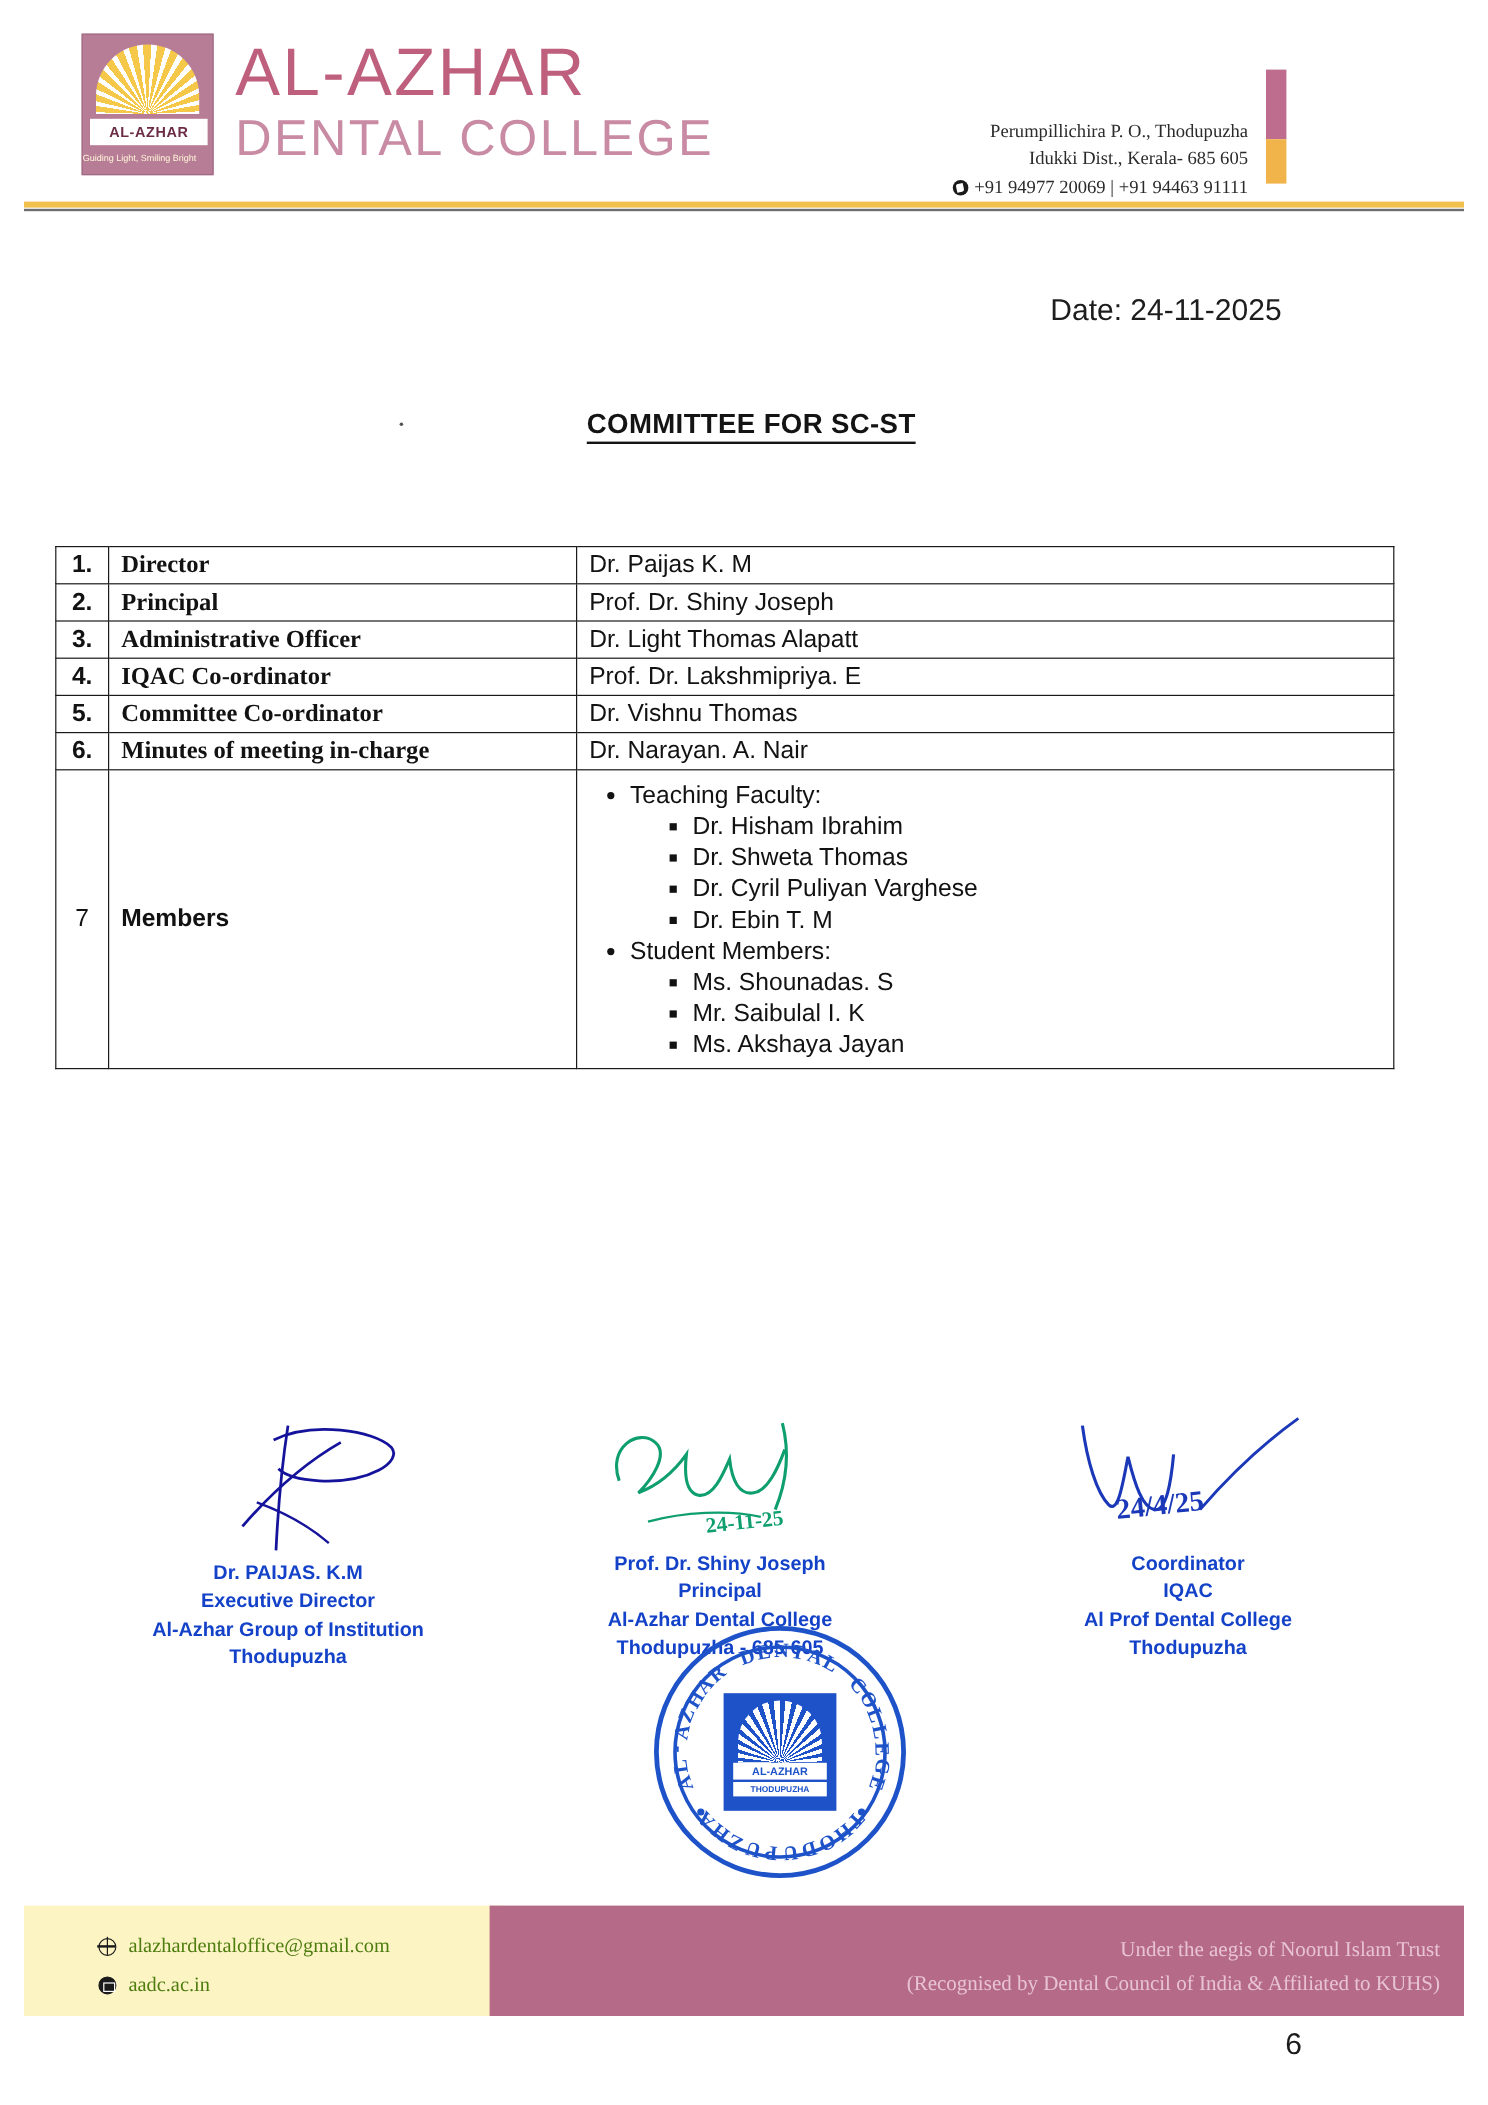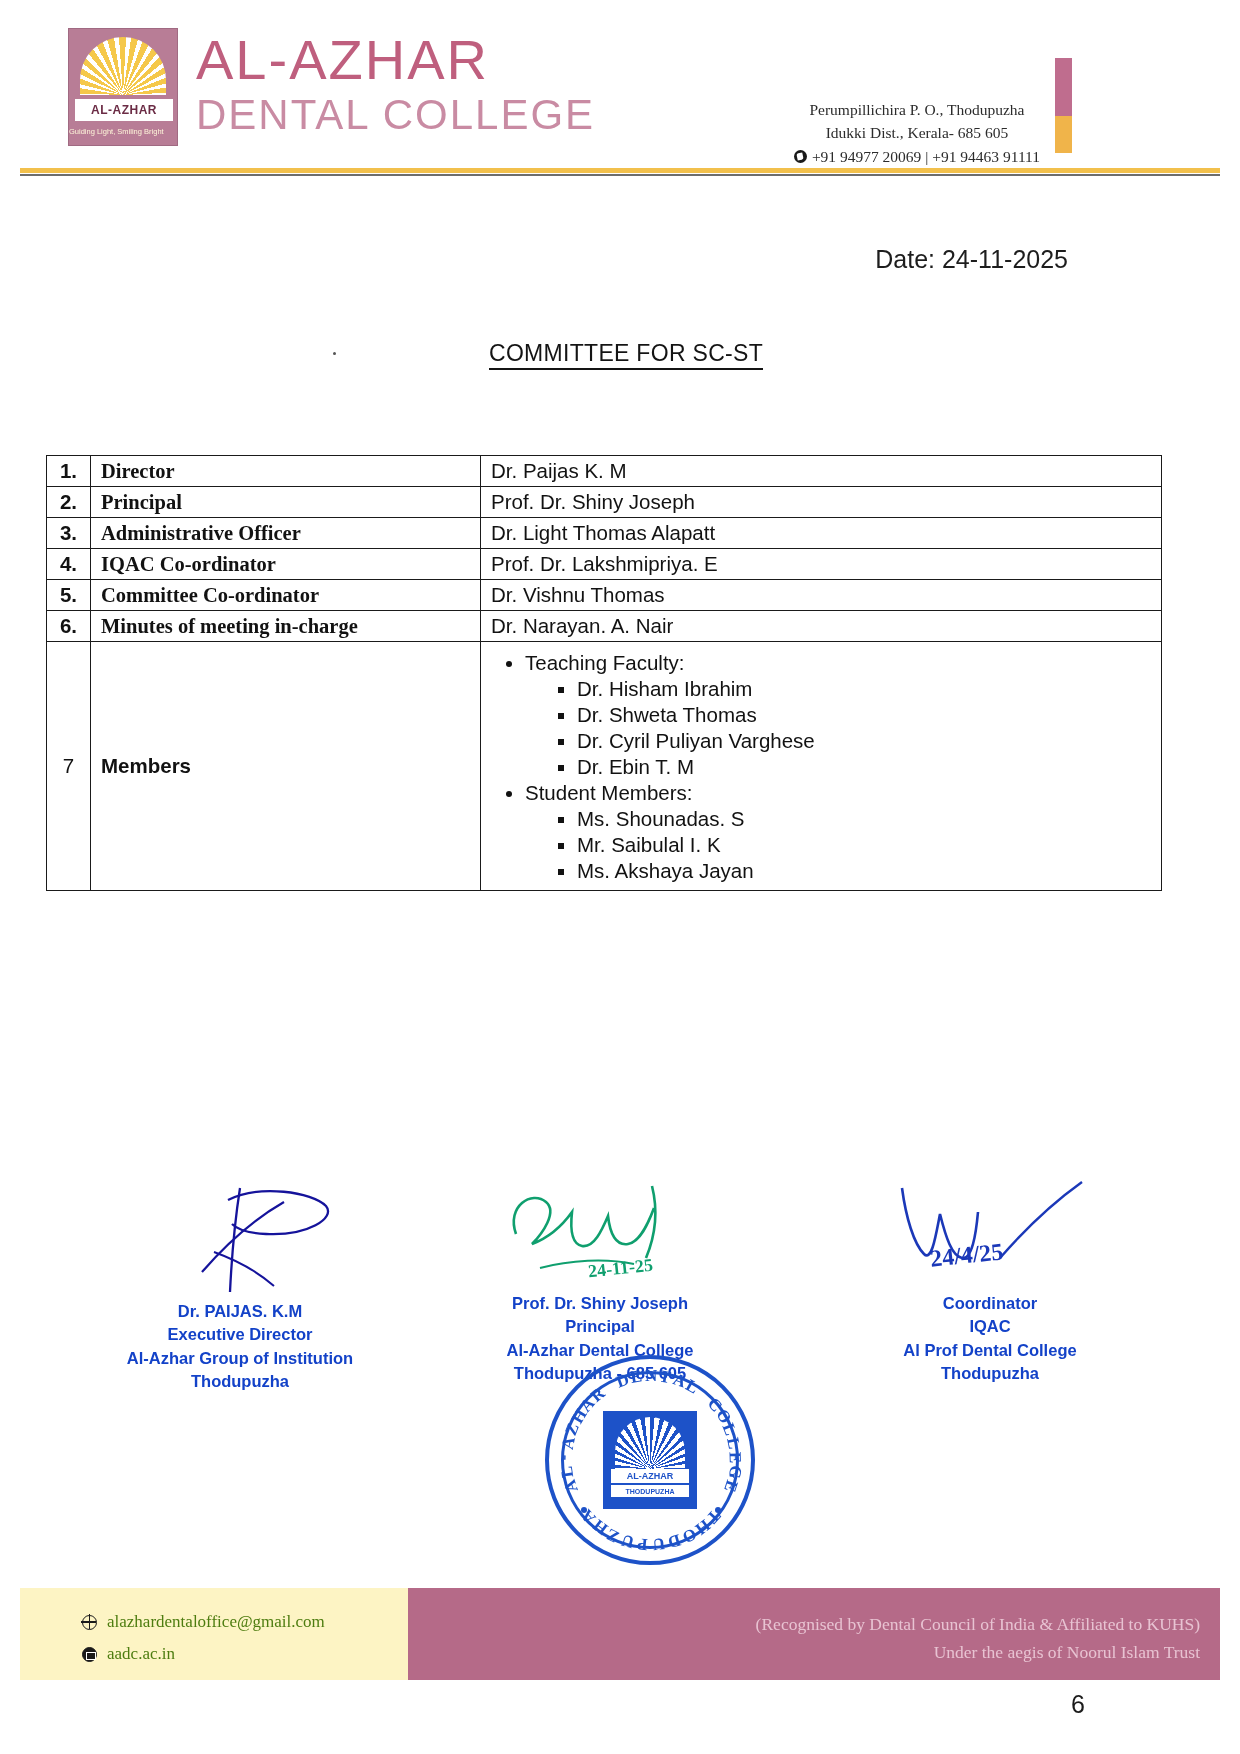--- a/index.html
+++ b/index.html
@@ -75,21 +75,21 @@
     font-size: 42px;
     letter-spacing: 2px;
     color: #c98ba3;
     line-height: 1.1;
     margin-top: 4px;
   }
 
   .contact {
     position: absolute;
     right: 200px; top: 98px;
-    text-align: center;
+    text-align: right;
     font-family: "Liberation Serif", serif;
     font-size: 15.5px;
     color: #2b2b2b;
     line-height: 1.5;
   }
   .contact .phone-row {
     display: flex; align-items: center; justify-content: flex-end; gap: 5px;
   }
   .phone-icon {
     display: inline-block;
@@ -136,21 +136,21 @@
     text-align: right;
     font-size: 25px;
     color: #1d1d1d;
   }
   .doc-title {
     position: absolute;
     left: 0; top: 340px;
     width: 1240px;
     text-align: center;
     font-size: 23px;
-    font-weight: normal;
+    font-weight: bold;
     color: #141414;
     letter-spacing: 0.3px;
     padding-left: 12px;
   }
   .doc-title span { border-bottom: 2px solid #141414; padding-bottom: 2px; }
 
   .dot-mark {
     position: absolute;
     left: 333px; top: 352px;
     width: 3px; height: 3px;
@@ -564,18 +564,18 @@
       <span class="fc-icon globe"></span>
       <span>alazhardentaloffice@gmail.com</span>
     </div>
     <div class="fc-row">
       <span class="fc-icon mail"></span>
       <span>aadc.ac.in</span>
     </div>
   </div>
 
   <div class="footer-note">
+    <div>Under the aegis of Noorul Islam Trust</div>
     <div>(Recognised by Dental Council of India &amp; Affiliated to KUHS)</div>
-    <div>Under the aegis of Noorul Islam Trust</div>
   </div>
 </div>
 
 <div class="page-num">6</div>
 
 </body></html>

